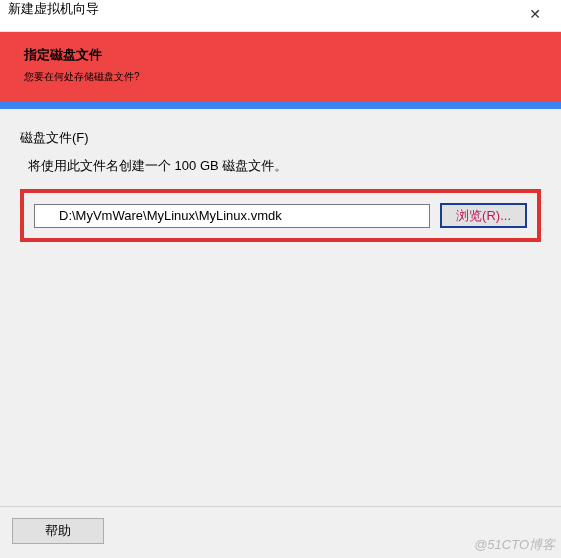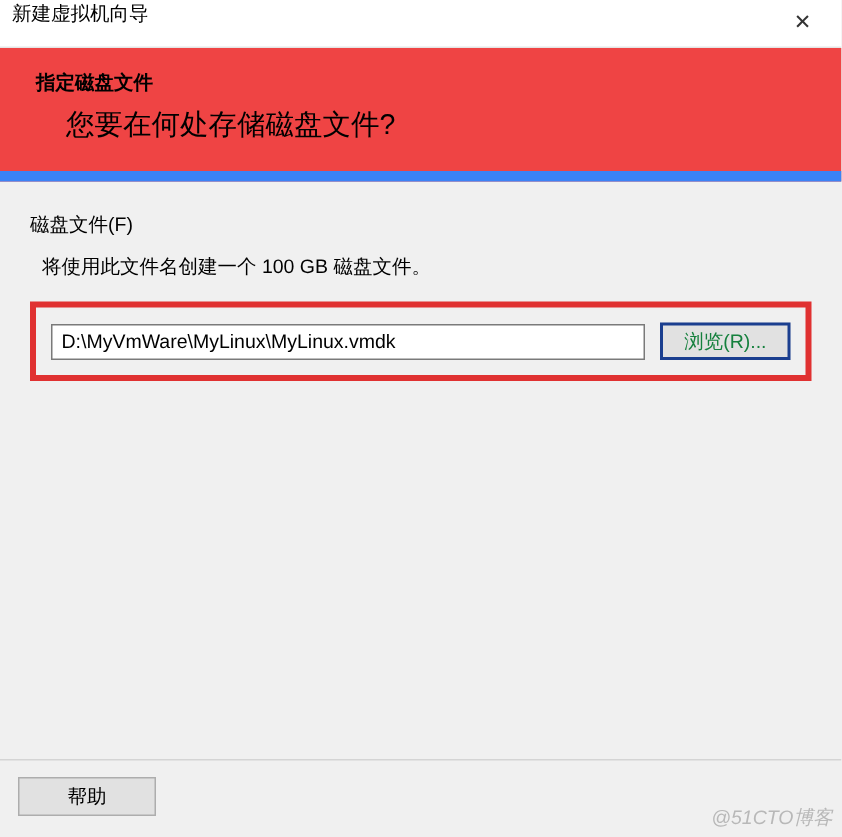--- a/index.html
+++ b/index.html
@@ -46,22 +46,21 @@
       border-bottom: 7px solid #3b82f6;
     }
     .header-title {
       font-weight: bold;
       color: #000;
       font-size: 13px;
     }
     .header-subtitle {
       color: #000;
       margin-top: 6px;
-      margin-left: 20px;
-      font-size: 19px;
+      font-size: 10px;
     }
     .content-section {
       padding: 20px 20px 10px 20px;
     }
     .group-label {
       color: #000;
       font-size: 13px;
       margin-bottom: 10px;
     }
     .group-desc {
@@ -75,34 +74,34 @@
       padding: 10px 10px;
       display: flex;
       gap: 10px;
       align-items: center;
     }
     .path-input {
       flex: 1;
       height: 24px;
       border: 1px solid #7a7a7a;
       background: #ffffff;
-      padding: 0 6px;
+      padding: 0 24px;
       font-size: 13px;
       font-family: inherit;
       color: #000;
     }
     .browse-btn {
       height: 25px;
       padding: 0 14px;
       border: 2px solid #1a3e8f;
       background: #e1e1e1;
       font-size: 13px;
       font-family: inherit;
       cursor: default;
-      color: #15803d;
+      color: #be185d;
     }
     .footer {
       position: absolute;
       bottom: 14px;
       left: 0;
       right: 0;
       padding: 0 12px;
       display: flex;
       align-items: center;
       justify-content: center;

